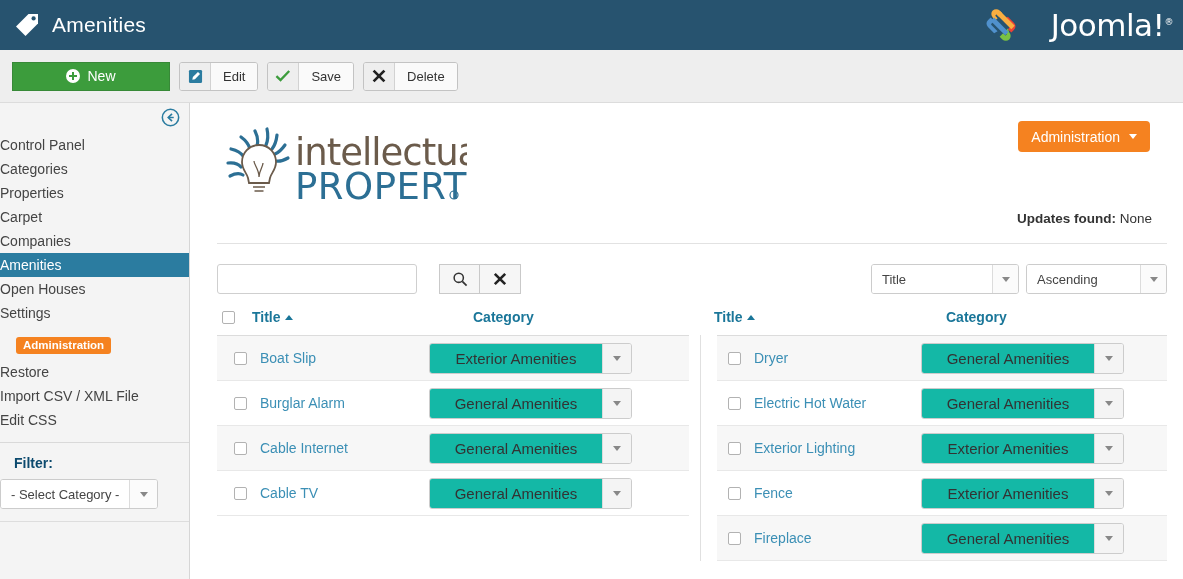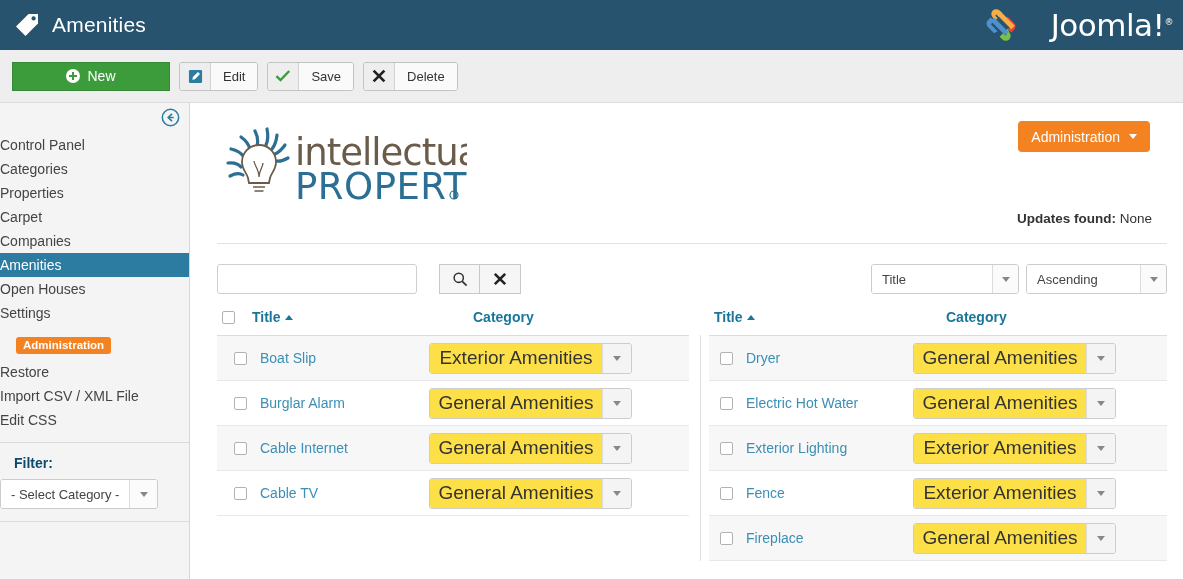--- a/index.html
+++ b/index.html
@@ -178,21 +178,21 @@
   }
   #master-check {
     position: absolute; left: 5px; top: 2px;
     width: 13px; height: 13px; border: 1px solid #b2b2b2; border-radius: 2px;
     background: #fff;
   }
 
   
   .tbl { position: absolute; top: 232px; }
   #tbl-left { left: 26px; width: 472px; }
-  #tbl-right { left: 509px; width: 467px; border-left: 1px solid #e0e0e0; padding-left: 8px; }
+  #tbl-right { left: 509px; width: 467px; border-left: 1px solid #e0e0e0; padding-left: 16px; }
   .tbl-topline { height: 1px; background: #dcdcdc; }
   .row {
     height: 45px; display: flex; align-items: center;
     border-bottom: 1px solid #e8e8e8; position: relative;
   }
   .row.odd { background: #f7f7f7; }
   .row-check {
     width: 13px; height: 13px; border: 1px solid #b2b2b2; border-radius: 2px;
     background: #fff; margin-left: 17px; flex: 0 0 auto;
   }
@@ -202,21 +202,21 @@
     width: 170px; white-space: nowrap;
   }
   .cat-select {
     display: inline-flex; border: 1px solid #cccccc; border-radius: 3px;
     height: 31px; background: #fff; overflow: hidden; position: absolute;
     left: 212px;
   }
   #tbl-right .cat-select { left: 204px; }
   .cat-select .val {
     width: 172px; display: flex; align-items: center; justify-content: center;
-    font-size: 19px; color: #333; background: #fde047;
+    font-size: 15px; color: #333; background: #14b8a6;
   }
   .cat-select .arrow {
     width: 29px; display: flex; align-items: center; justify-content: center;
     border-left: 1px solid #dcdcdc; background: #f4f4f4;
   }
 </style>
 </head>
 <body>
 
 <div id="topbar">

